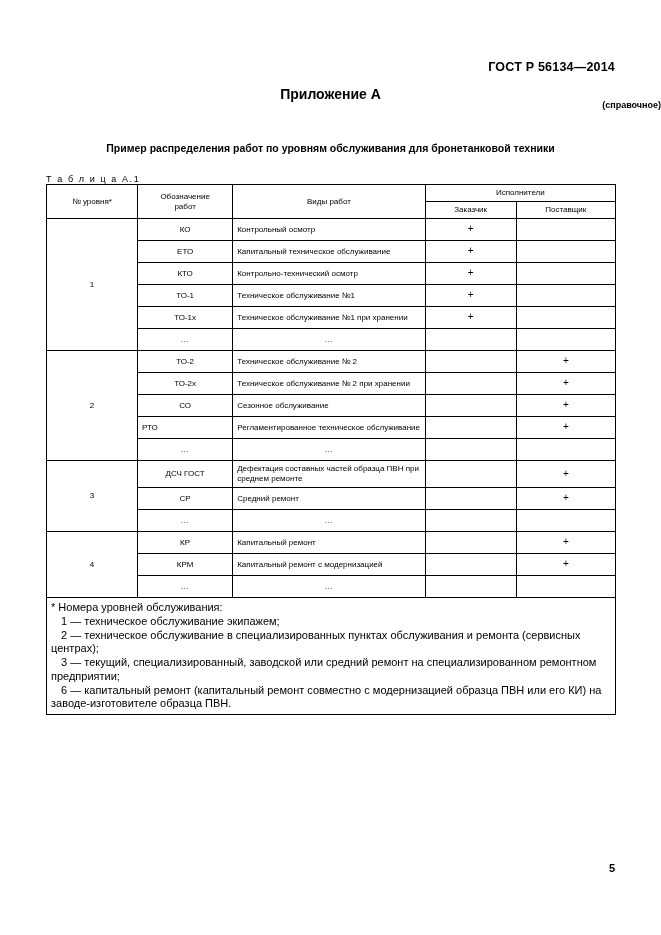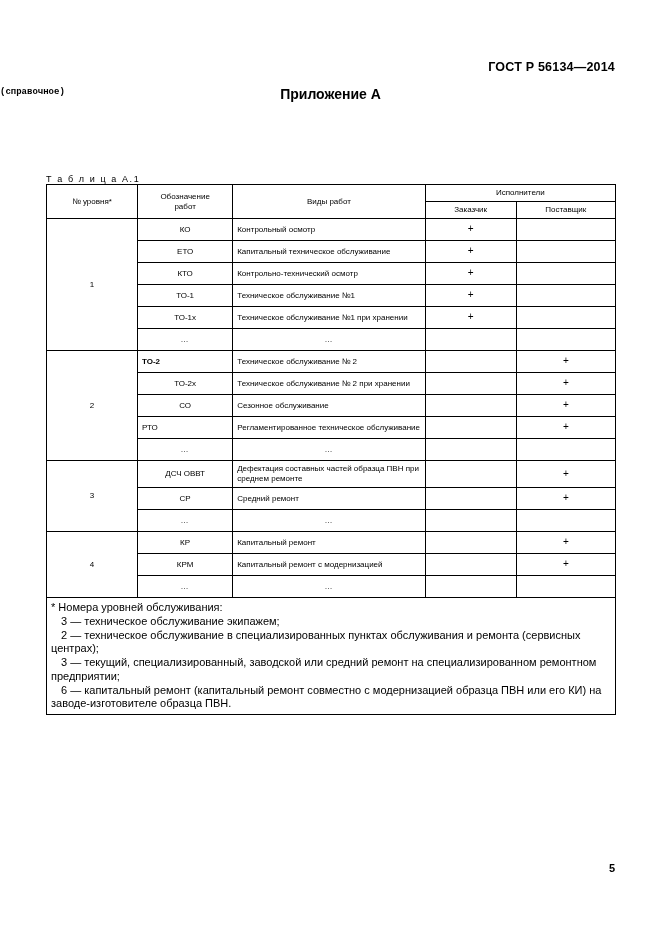--- a/index.html
+++ b/index.html
@@ -34,25 +34,24 @@
     position: absolute;
     left: 0; right: 0;
     top: 86px;
     text-align: center;
     font-size: 14px;
     font-weight: bold;
   }
   .annex-sub {
     position: absolute;
     left: 0; right: 0;
-    top: 87px;
-    text-align: left;
+    top: 100px;
+    text-align: right;
     font-size: 9px;
     font-weight: bold;
-    font-family: Liberation Mono, monospace;
   }
   .doc-title {
     position: absolute;
     left: 60px;
     right: 60px;
     top: 142px;
     text-align: center;
     font-size: 10.5px;
     font-weight: bold;
   }
@@ -113,20 +112,21 @@
 </head>
 <body>
 
 <div class="page">
 
   <div class="header-std">ГОСТ Р 56134—2014</div>
 
   <div class="annex-title">Приложение А</div>
   <div class="annex-sub">(справочное)</div>
 
+  <div class="doc-title">Пример распределения работ по уровням обслуживания для бронетанковой техники</div>
 
   <div class="table-caption">Т а б л и ц а  А.1</div>
 
   <table class="main">
     <colgroup>
       <col class="c-lvl">
         <col class="c-code">
         <col class="c-work">
         <col class="c-zak">
         <col class="c-post">
@@ -176,21 +176,21 @@
           <td class="mark"></td>
         </tr>
         <tr class="row-h">
           <td class="c-code dots" style="text-align: center;">…</td>
           <td class="c-work dots">…</td>
           <td class="mark"></td>
           <td class="mark"></td>
         </tr>
         <tr class="row-h">
           <td class="lvl-cell" rowspan="5">2</td>
-          <td class="c-code" style="text-align: left; font-weight: bold;">ТО-2</td>
+          <td class="c-code" style="text-align: center;">ТО-2</td>
           <td class="c-work">Техническое обслуживание № 2</td>
           <td class="mark"></td>
           <td class="mark">+</td>
         </tr>
         <tr class="row-h">
           <td class="c-code" style="text-align: center;">ТО-2х</td>
           <td class="c-work">Техническое обслуживание № 2 при хранении</td>
           <td class="mark"></td>
           <td class="mark">+</td>
         </tr>
@@ -207,21 +207,21 @@
           <td class="mark">+</td>
         </tr>
         <tr class="row-h">
           <td class="c-code dots" style="text-align: center;">…</td>
           <td class="c-work dots">…</td>
           <td class="mark"></td>
           <td class="mark"></td>
         </tr>
         <tr class="row-h">
           <td class="lvl-cell" rowspan="3">3</td>
-          <td class="c-code" style="text-align: center;">ДСЧ ОВВТ</td>
+          <td class="c-code" style="text-align: center;">ДСЧ ГОСТ</td>
           <td class="c-work">Дефектация составных частей образца ПВН при среднем ремонте</td>
           <td class="mark"></td>
           <td class="mark">+</td>
         </tr>
         <tr class="row-h">
           <td class="c-code" style="text-align: center;">СР</td>
           <td class="c-work">Средний ремонт</td>
           <td class="mark"></td>
           <td class="mark">+</td>
         </tr>
@@ -246,21 +246,21 @@
         </tr>
         <tr class="row-h">
           <td class="c-code dots" style="text-align: center;">…</td>
           <td class="c-work dots">…</td>
           <td class="mark"></td>
           <td class="mark"></td>
         </tr>
         <tr>
           <td colspan="5" class="notes-cell">
             <p>* Номера уровней обслуживания:</p>
-            <p class="ind">3 — техническое обслуживание экипажем;</p>
+            <p class="ind">1 — техническое обслуживание экипажем;</p>
             <p class="ind">2 — техническое обслуживание в специализированных пунктах обслуживания и ремонта (сервисных центрах);</p>
             <p class="ind">3 — текущий, специализированный, заводской или средний ремонт на специализированном ремонтном предприятии;</p>
             <p class="ind">6 — капитальный ремонт (капитальный ремонт совместно с модернизацией образца ПВН или его КИ) на заводе-изготовителе образца ПВН.</p>
           </td>
         </tr>
       </tbody>
   </table>
 
   <div class="page-num">5</div>
 </div>

